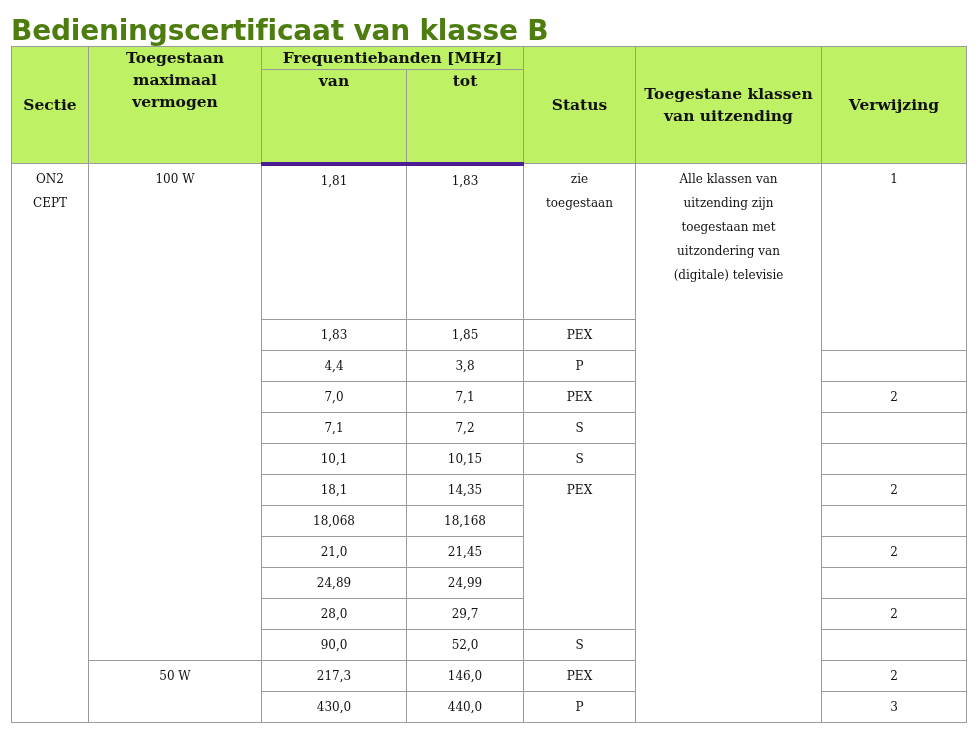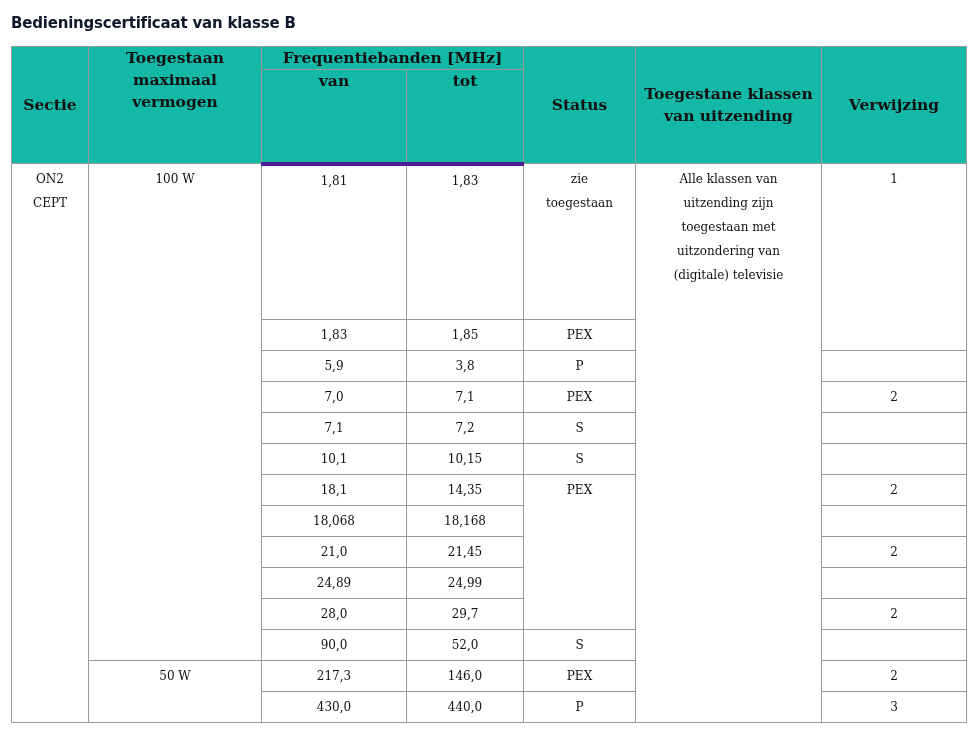--- a/index.html
+++ b/index.html
@@ -1,33 +1,33 @@
 <!DOCTYPE html>
 <html><head>
 <meta charset="utf-8">
 <style>
   html, body { margin: 0; padding: 0; background: #ffffff; }
   body { width: 980px; height: 741px; position: relative; overflow: hidden; }
   .title {
     position: absolute; left: 11px; top: 14px;
     font-family: "DejaVu Sans", sans-serif; font-weight: bold;
-    font-size: 15px; color: #0f172a; letter-spacing: -0.2px;
+    font-size: 28px; color: #4d7c0f; letter-spacing: -0.2px;
     white-space: nowrap;
   }
   table.cert {
     position: absolute; left: 11px; top: 46px;
     border-collapse: collapse; table-layout: fixed;
     font-family: "DejaVu Serif", serif; color: #111;
   }
   table.cert td, table.cert th {
     border: 1px solid #9a9a9a; padding: 0; text-align: center;
     box-sizing: border-box;
   }
   table.cert th {
-    background: #14b8a6; font-weight: bold; font-size: 15.5px;
+    background: #bef264; font-weight: bold; font-size: 15.5px;
     line-height: 22px;
   }
   th.mid { vertical-align: middle; }
   th.top { vertical-align: top; padding-top: 4px; }
   th.freqgroup { height: 16px; vertical-align: middle; border-bottom: 1px solid #9a9a9a; }
   table.cert thead tr:last-child th { border-bottom: 4px solid #4c1d95; }
   table.cert tbody td {
     font-size: 12px; vertical-align: top; line-height: 24px;
     padding-top: 3px; background: #fff;
   }
@@ -76,21 +76,21 @@
       <td class="small" style="padding-left:14px;padding-right:14px;">zie toegestaan</td>
       <td rowspan="14" class="outerB" style="padding-left:14px;padding-right:14px;">Alle klassen van uitzending zijn toegestaan met uitzondering van (digitale) televisie</td>
       <td rowspan="2" class="outerR">1</td>
     </tr>
     <tr class="r">
       <td class="hl">1,83</td>
       <td class="hl">1,85</td>
       <td class="hl">PEX</td>
     </tr>
     <tr class="r">
-      <td class="hl">5,9</td>
+      <td class="hl">4,4</td>
       <td class="hl">3,8</td>
       <td class="hl">P</td>
       <td class="hl outerR"></td>
     </tr>
     <tr class="r">
       <td class="hl">7,0</td>
       <td class="hl">7,1</td>
       <td class="hl">PEX</td>
       <td class="hl outerR">2</td>
     </tr>

